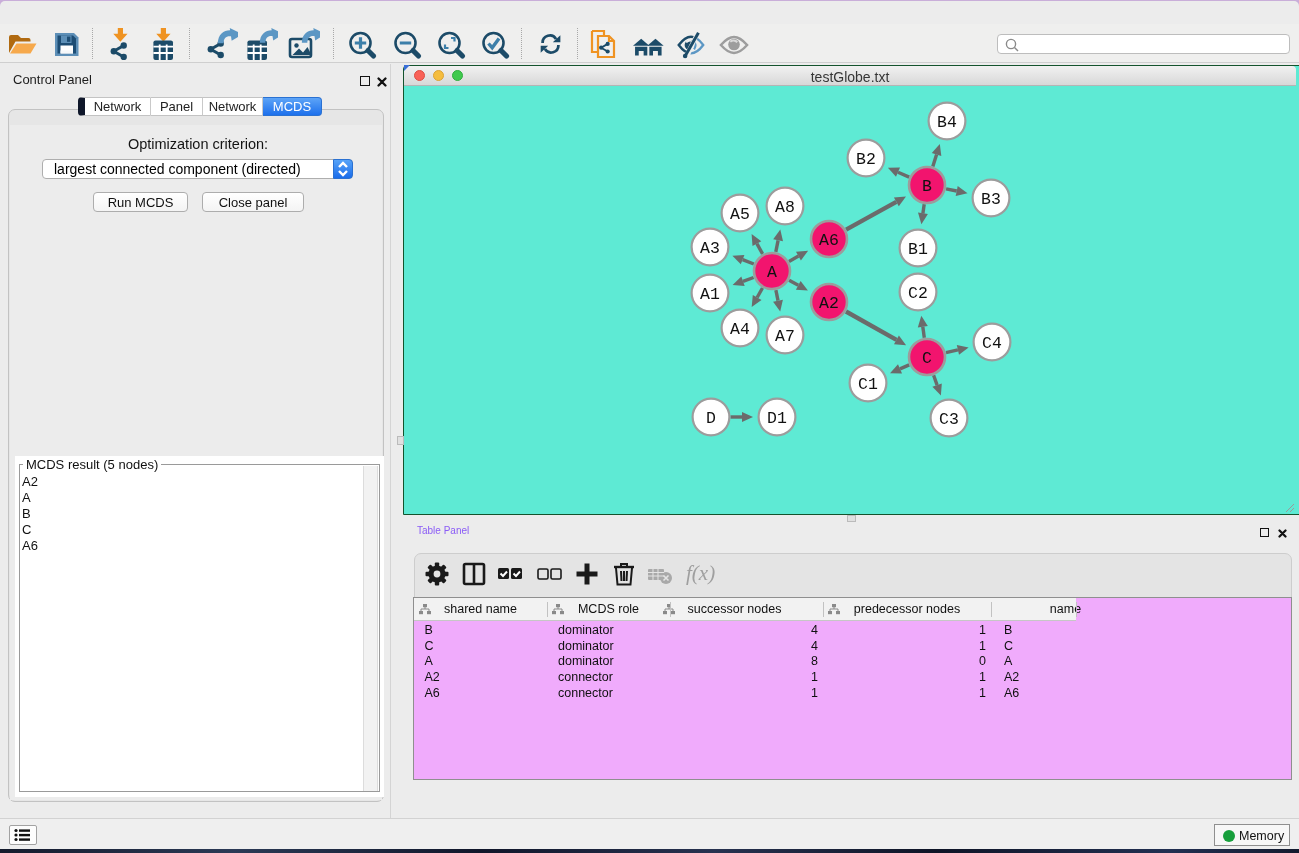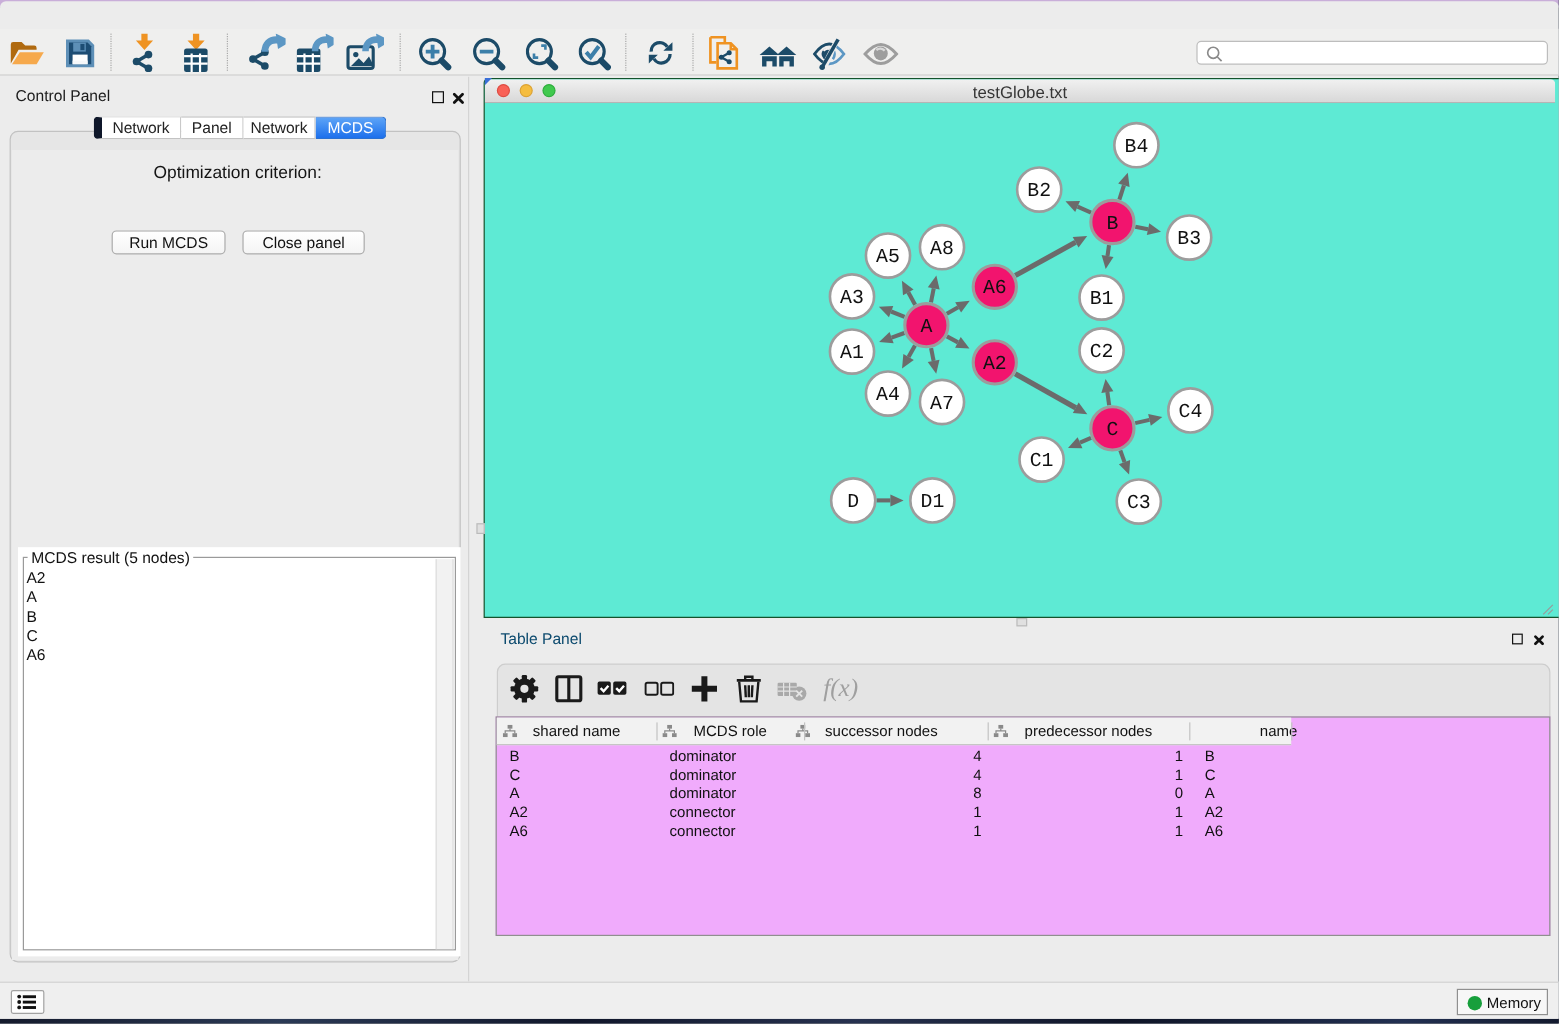--- a/index.html
+++ b/index.html
@@ -32,21 +32,21 @@
 #mcds-border{left:4px;top:8px;width:361px;height:328px;border:1px solid #9a9a9a}
 #mcds-label{left:8px;top:1px;background:#fff;padding:0 3px;font-size:13px;color:#111}
 #mcds-scroll{left:348px;top:9.5px;width:15px;height:325px;background:#f2f2f2;border-left:1px solid #dcdcdc;border-right:1px solid #dcdcdc}
 .mcds-item{left:7px;font-size:13px;color:#111}
 
 #netwin{left:403px;top:64px;width:992px;height:450px;background:#5eead4;border:1px solid #14532d;border-radius:4px 4px 0 0}
 #net-titlebar{left:0;top:0;width:892px;height:20px;background:linear-gradient(#f1f1f1,#d8d8d8);border-bottom:1px solid #b5b5b5;border-radius:4px 4px 0 0}
 .tl2{border-radius:50%;width:11px;height:11px;top:4px}
 #net-title{width:100%;text-align:center;top:2.5px;font-size:14px;color:#363636}
 
-#tp-title{left:417px;top:524px;font-size:13px;color:#0c4a6e}
+#tp-title{left:417px;top:524px;font-size:10px;color:#8b5cf6}
 #tp-box{left:414px;top:552px;width:878px;height:227px;background:#e4e4e4;border:1px solid #cdcdcd;border-radius:7px 7px 0 0}
 #tp-table{left:413px;top:596px;width:879px;height:183px;background:#f0abfc;border:1px solid #8f8f8f}
 #tp-header{left:0;top:0;width:662px;height:23px;background:#f2f2f2;border-bottom:1px solid #c6c6c6;font-size:12.5px;color:#111}
 .hcell{top:0;height:23px;text-align:center;line-height:23px}
 .hsep{position:absolute;top:4px;height:15px;width:1px;background:#c2c2c2}
 .hic{position:absolute;left:5px;top:6px}
 .trow{font-size:12.5px;color:#101010;height:15.7px;line-height:15.7px}
 .tcell{position:absolute;white-space:nowrap}
 #bot-tabs{left:673px;top:790px;height:20px}
 .tab2{line-height:19px}
@@ -278,20 +278,26 @@
     </svg>
 <div class="abs" id="cp-panel"></div>
 <div class="abs" id="cp-inner"></div>
 <div class="abs tabs" id="cp-tabs">
  <div class="tab first" style="width:73px">Network</div>
  <div class="tab" style="width:52px">Panel</div>
  <div class="tab" style="width:60px">Network</div>
  <div class="tab sel last" style="width:59px">MCDS</div>
     </div>
 <div class="abs" id="opt-label">Optimization criterion:</div>
+<div class="abs" id="dropdown">largest connected component (directed)<div class="abs" id="dd-step">
+ <svg width="18" height="18" viewBox="0 0 18 18">
+          <path d="M5 7 L9 3 L13 7" fill="none" stroke="#fff" stroke-width="2.4"></path>
+          <path d="M5 11 L9 15 L13 11" fill="none" stroke="#fff" stroke-width="2.4"></path>
+        </svg>
+      </div></div>
 <div class="abs btn" style="left:93px;top:191px;width:95px">Run MCDS</div>
 <div class="abs btn" style="left:202px;top:191px;width:102px">Close panel</div>
 <div class="abs" id="mcds-box">
  <div class="abs" id="mcds-border"></div>
  <div class="abs" id="mcds-scroll"></div>
  <div class="abs" id="mcds-label">MCDS result (5 nodes)</div>
       <div class="abs mcds-item" style="top:18px">A2</div>
       <div class="abs mcds-item" style="top:34px">A</div>
       <div class="abs mcds-item" style="top:50px">B</div>
       <div class="abs mcds-item" style="top:66px">C</div>

